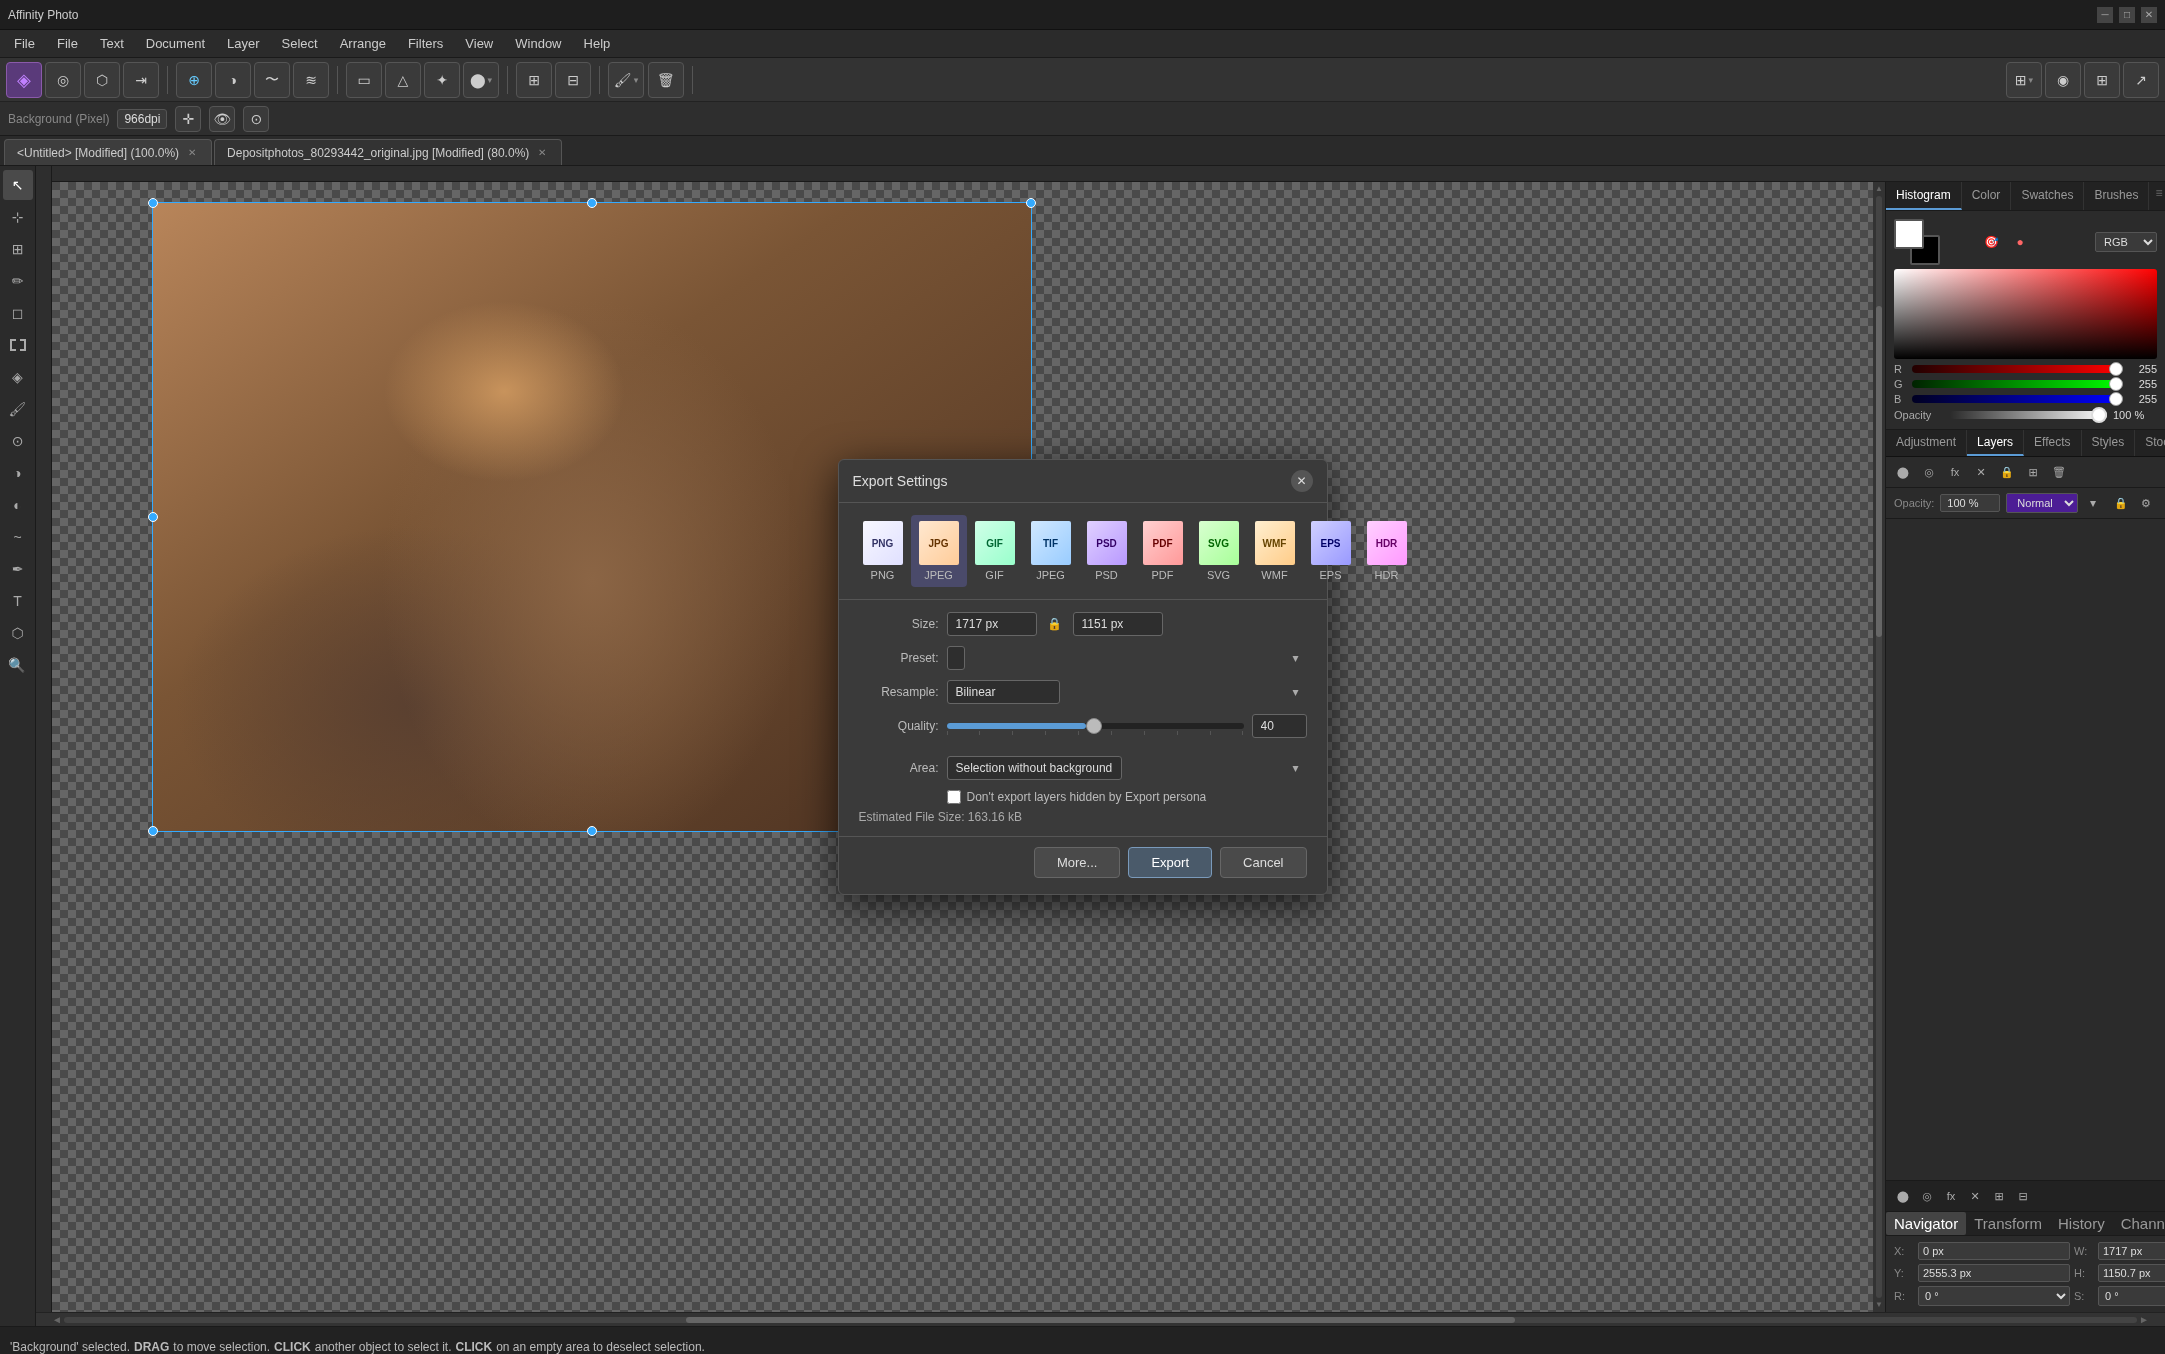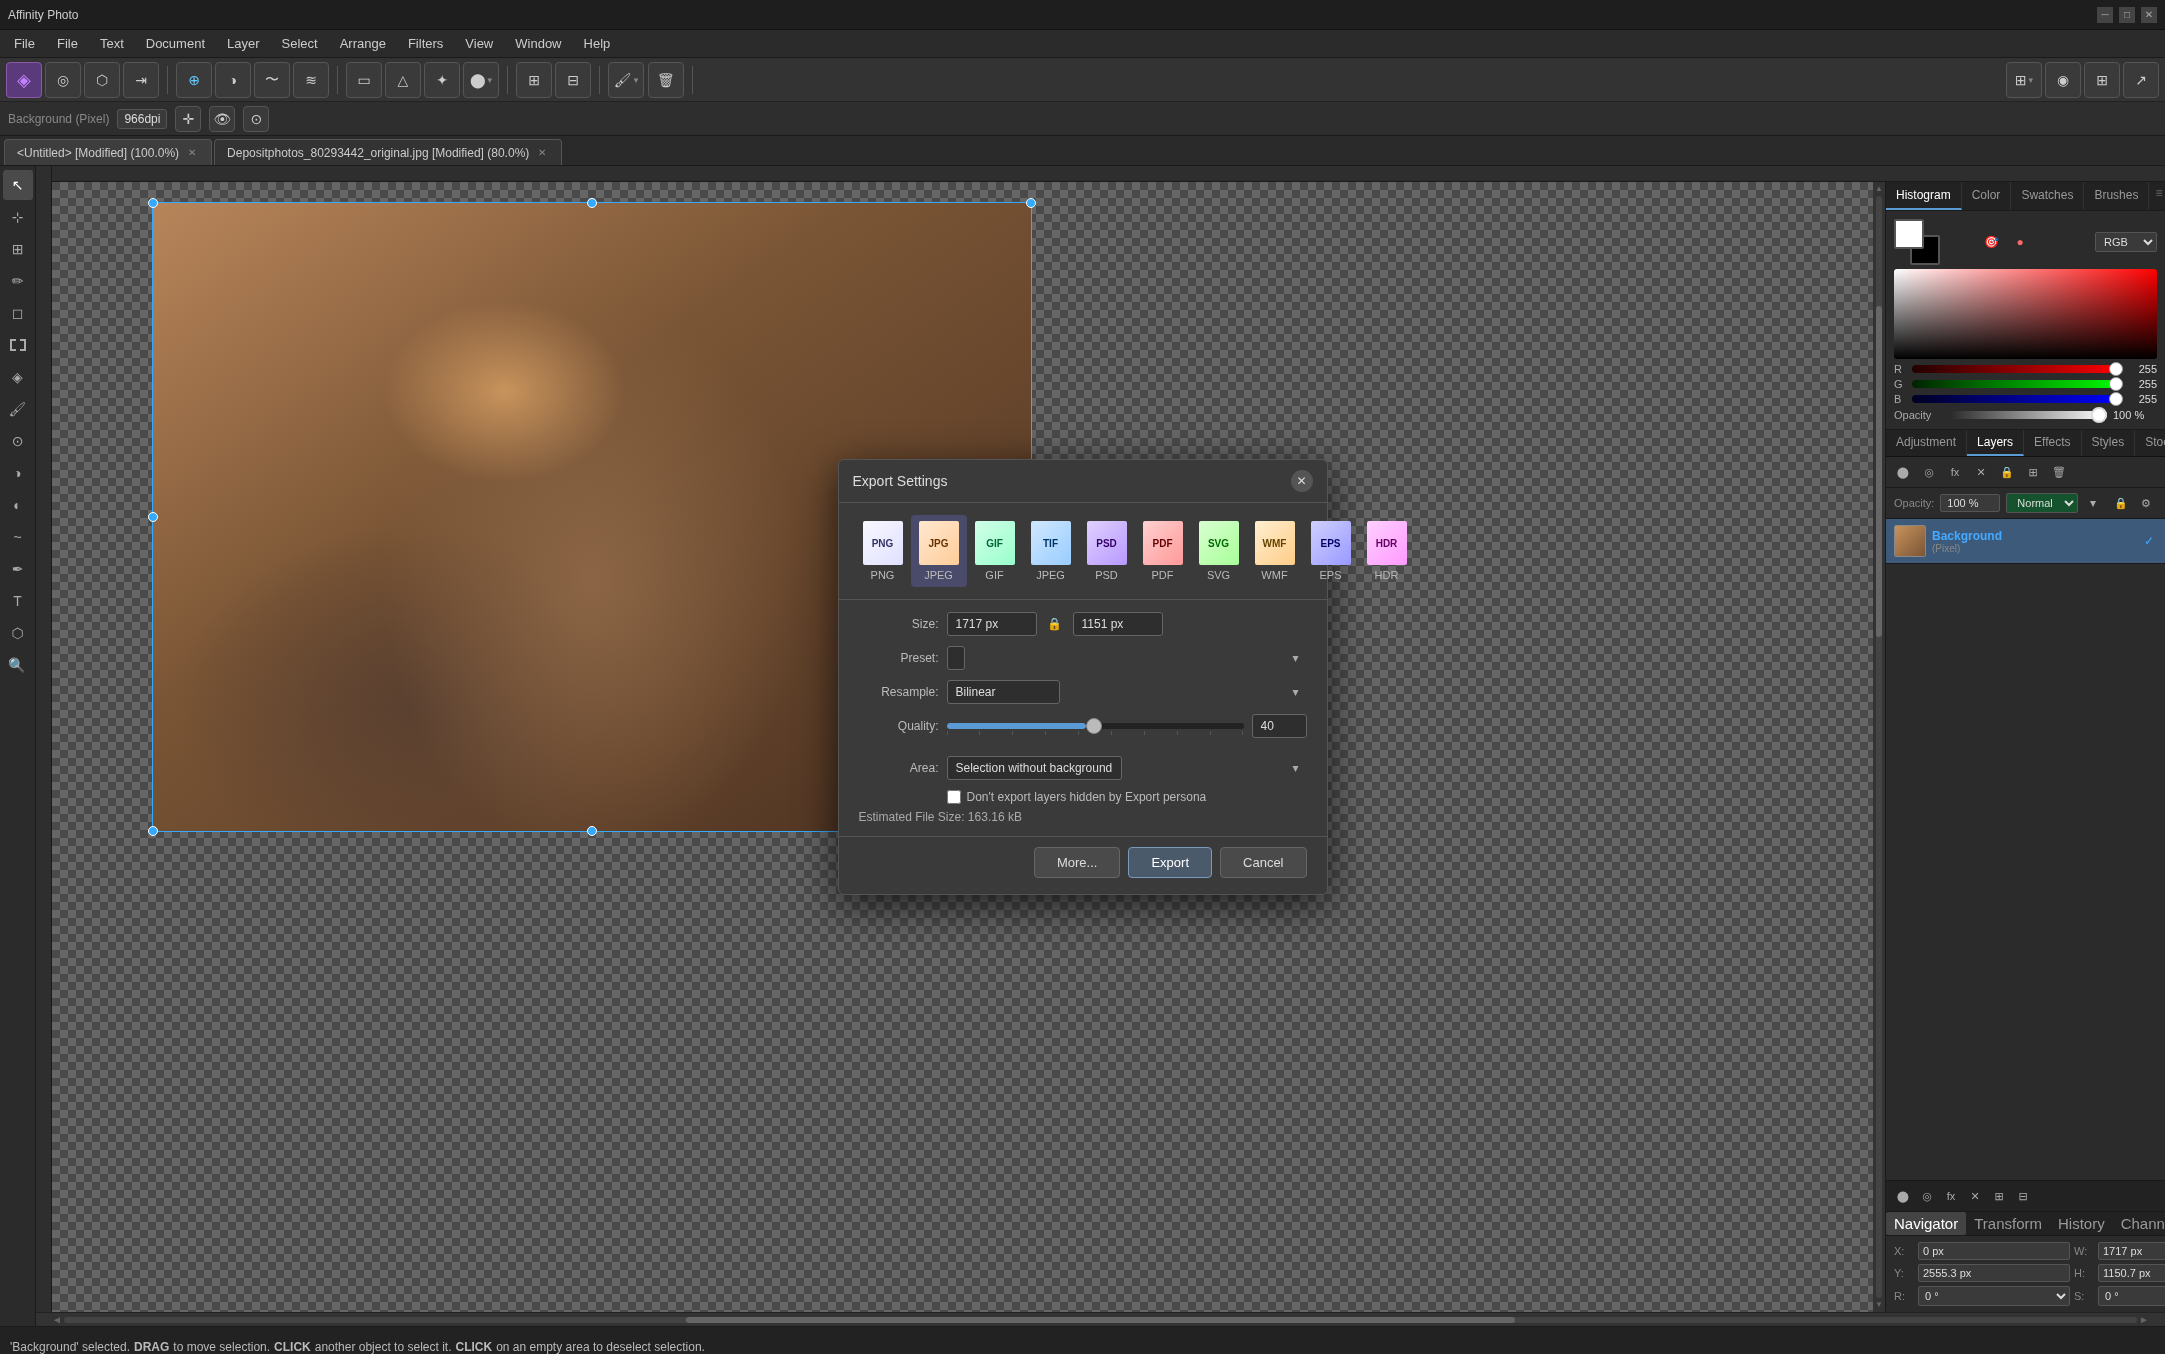--- a/index.html
+++ b/index.html
@@ -355,21 +355,21 @@
     .layer-opacity-val {
       background: #3a3a3a;
       border: 1px solid #555;
       color: #ddd;
       font-size: 11px;
       padding: 2px 6px;
       border-radius: 2px;
       width: 60px;
     }
     .layer-blend-select {
-      background: #14532d;
+      background: #4c1d95;
       border: 1px solid #555;
       color: #ddd;
       font-size: 11px;
       padding: 2px 6px;
       border-radius: 2px;
       flex: 1;
       cursor: pointer;
     }
     .layer-item {
       display: flex;
@@ -1029,30 +1029,20 @@
                     <option>Screen</option>
                     <option>Overlay</option>
                   </select>
                 </div>
                 <div style="display:flex; gap:3px;">
                   <div class="layers-tool-btn">🔒</div>
                   <div class="layers-tool-btn">⚙</div>
                 </div>
               </div>
 
-              <div class="layer-item">
-                <div class="layer-thumb">
-                  <div style="width:100%; height:100%; background: linear-gradient(135deg, #c8935c, #7a5535);"></div>
-                </div>
-                <div>
-                  <div class="layer-name">Background</div>
-                  <div class="layer-type">(Pixel)</div>
-                </div>
-                <div class="layer-check">✓</div>
-              </div>
             </div>
 
             <div id="bottom-panel">
               <div class="bottom-tabs">
                 <div class="layers-tool-btn">⬤</div>
                 <div class="layers-tool-btn">◎</div>
                 <div class="layers-tool-btn">fx</div>
                 <div class="layers-tool-btn">✕</div>
                 <div class="layers-tool-btn">⊞</div>
                 <div class="layers-tool-btn">⊟</div>

